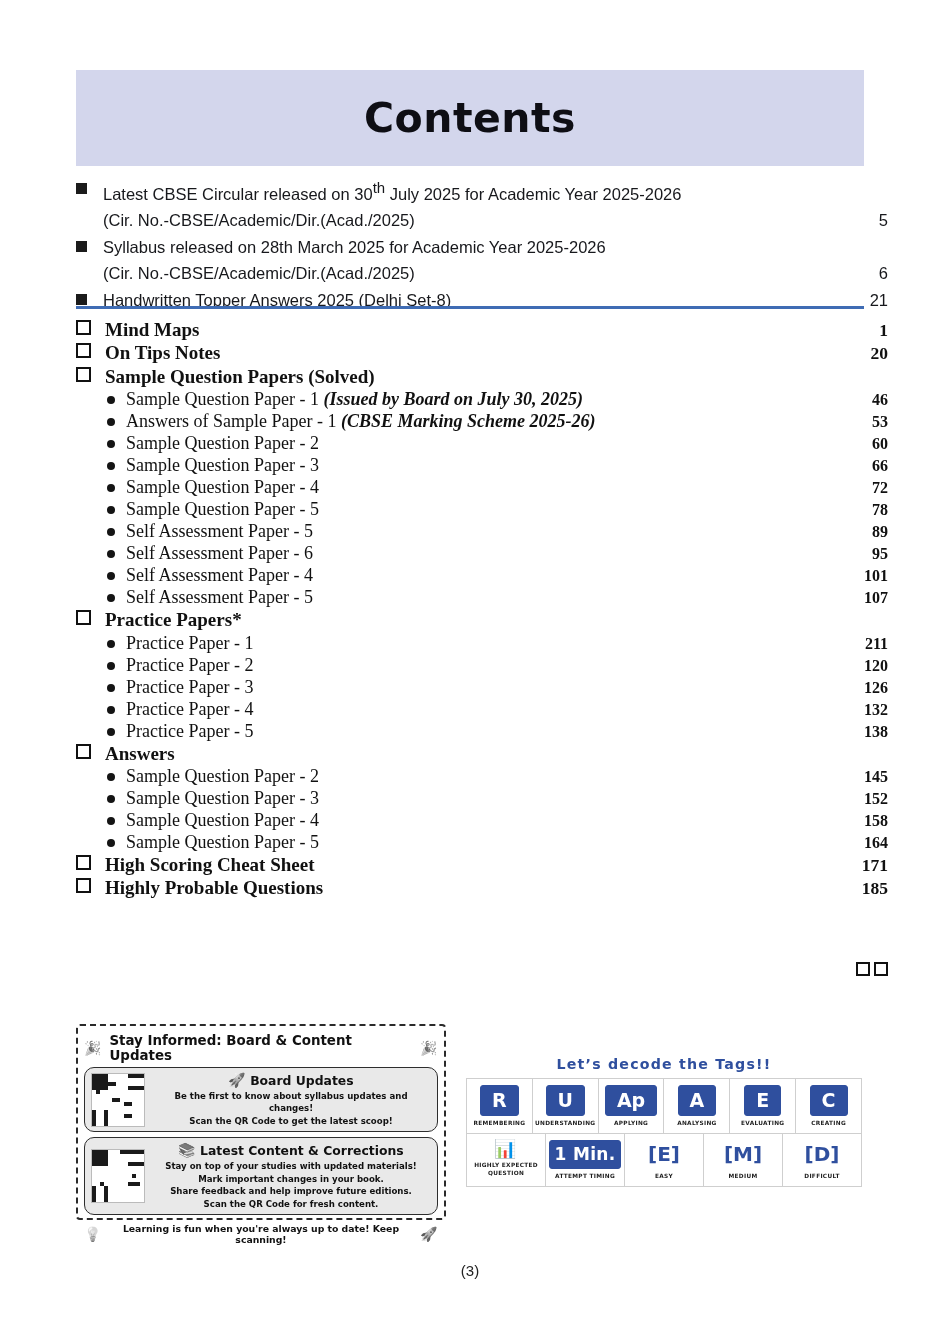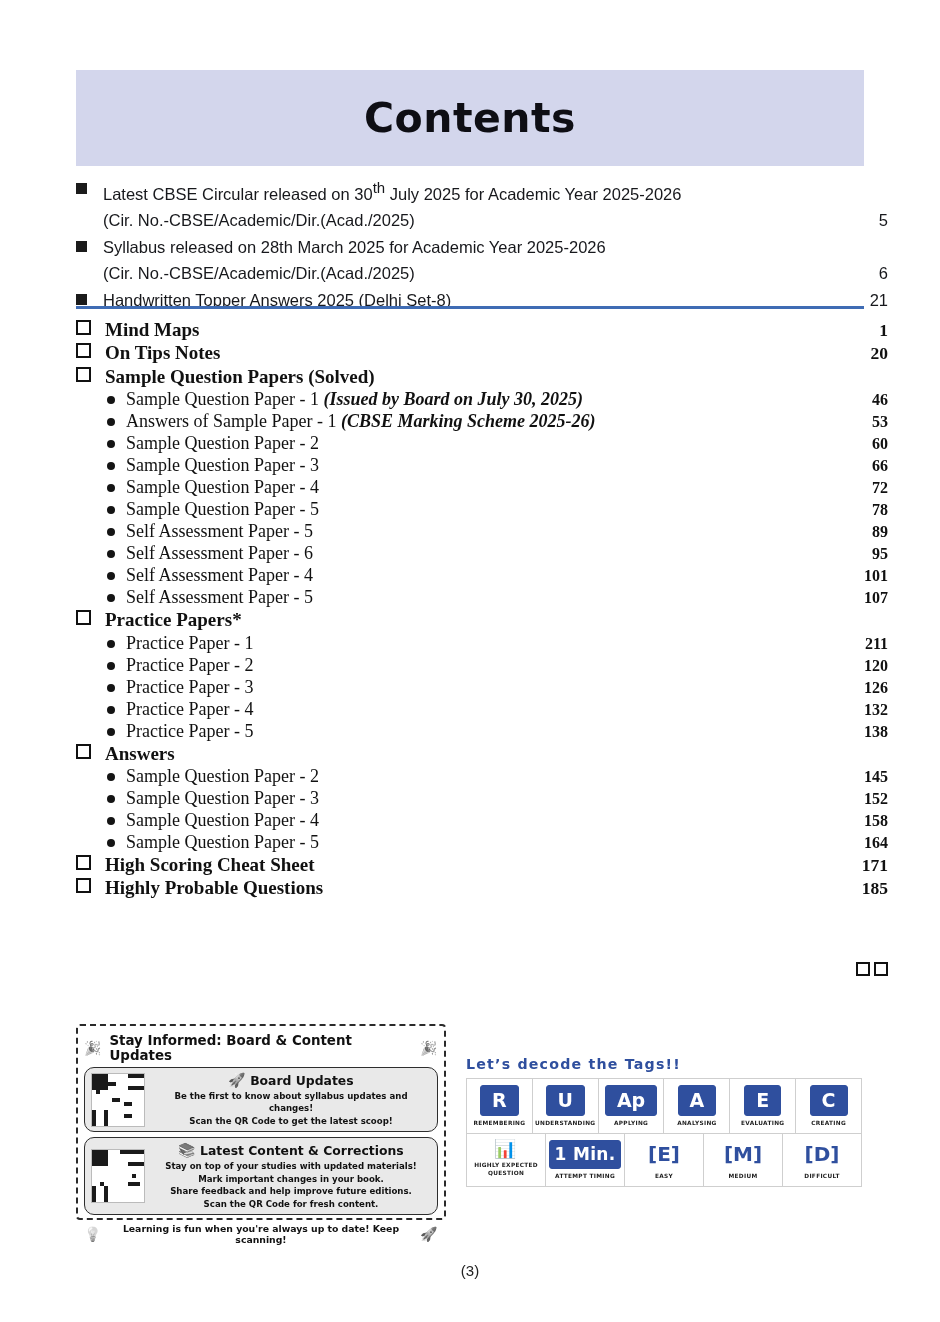--- a/index.html
+++ b/index.html
@@ -102,21 +102,21 @@
     display:flex;align-items:center;justify-content:center;gap:6px;
     border-top:1.4px solid transparent;padding-top:2px;
   }
 
   
   .tags{
     position:absolute;left:466px;top:1056px;width:396px;
     font-family:"DejaVu Sans",sans-serif;
   }
   .tags-title{
-    color:#3c5fa8;font-size:14.2px;font-weight:bold;
+    text-align:center;color:#3c5fa8;font-size:14.2px;font-weight:bold;
     letter-spacing:1.2px;margin-bottom:6px;
   }
   .tag-row{display:flex;border:1px solid #cfcfcf;border-right:none;}
   .tag-row.r2{border-top:none;}
   .tag-cell{
     flex:1 1 0;border-right:1px solid #cfcfcf;
     display:flex;flex-direction:column;align-items:center;justify-content:flex-start;
     padding:6px 2px 5px;min-height:40px;box-sizing:border-box;
   }
   .tag-badge{

